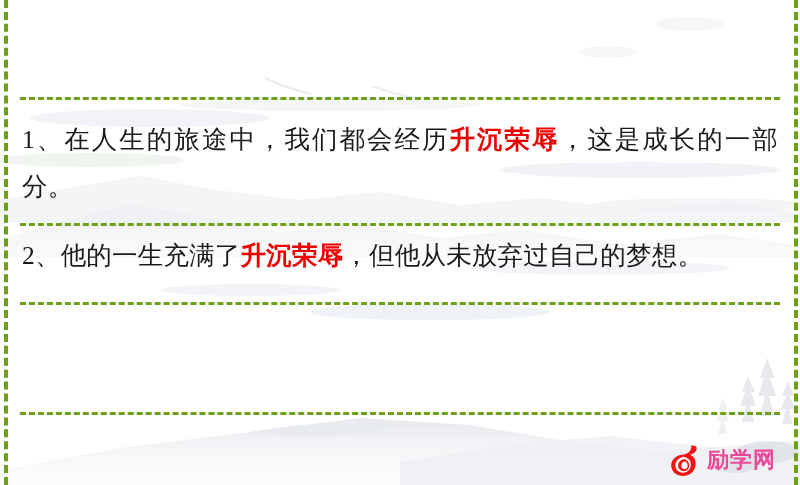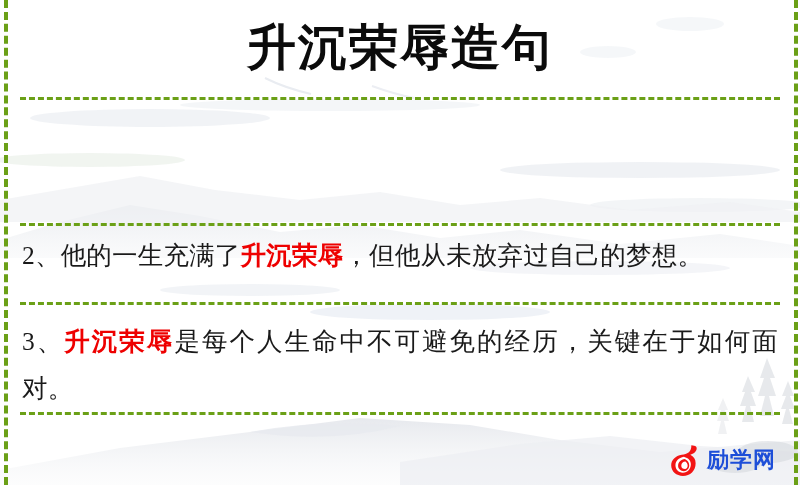--- a/index.html
+++ b/index.html
@@ -98,21 +98,21 @@
     left: 668px;
     top: 443px;
     display: flex;
     align-items: center;
     gap: 5px;
   }
   .logo-mark { width: 34px; height: 34px; display: block; }
   .logo-text {
     font-size: 22px;
     font-weight: bold;
-    color: #1d4ed8;
+    color: #ec4899;
     letter-spacing: 1px;
     font-family: "DejaVu Sans", "Liberation Sans", sans-serif;
     line-height: 26px;
   }
 </style>
 </head>
 <body>
 
 <div id="page">
 
@@ -160,32 +160,31 @@
       <path d="M265 78 q20 10 46 16" stroke="#e9ecf1" stroke-width="2" fill="none"></path>
       <path d="M372 86 q22 8 42 12" stroke="#eceef3" stroke-width="2" fill="none"></path>
       <ellipse cx="608" cy="52" rx="28" ry="6" fill="#f1f3f6" opacity="0.7"></ellipse>
       <ellipse cx="690" cy="24" rx="34" ry="7" fill="#eff1f5" opacity="0.6"></ellipse>
     </svg>
   </div>
 
   <div class="frame-left"></div>
   <div class="frame-right"></div>
 
-  <div class="title">升沉荣辱造句</div>
 
   <div class="divider d1"></div>
 
+  <div class="sentence s1"><span>1、</span><span>在人生的旅途中，我们都会经历</span><span class="kw">升沉荣辱</span><span>，这是成长的一部分。</span></div>
 
   <div class="divider d2"></div>
 
   <div class="sentence s2"><span>2、</span><span>他的一生充满了</span><span class="kw">升沉荣辱</span><span>，但他从未放弃过自己的梦想。</span></div>
 
   <div class="divider d3"></div>
 
-  <div class="sentence s3"><span>3、</span><span></span><span class="kw">升沉荣辱</span><span>是每个人生命中不可避免的经历，关键在于如何面对。</span></div>
 
   <div class="divider d4"></div>
 
   <div class="logo">
     <svg class="logo-mark" viewBox="0 0 64 64" aria-hidden="true">
       <path d="M44 4 C44 18 36 20 26 22 C14 24 6 32 6 42 C6 54 16 62 28 62 C42 62 52 52 52 38
                C52 30 48 25 42 22 C48 21 54 16 54 10 C54 7 52 5 49 5 Z" fill="#f21414"></path>
       <path d="M30 26 C20 28 14 34 14 42 C14 50 20 56 28 56 C37 56 43 49 43 40
                C43 34 39 29 32 27 Z" fill="#ffffff"></path>
       <path d="M32 30 C24 31 19 36 19 43 C19 49 24 53 30 53 C36 53 40 48 40 42

